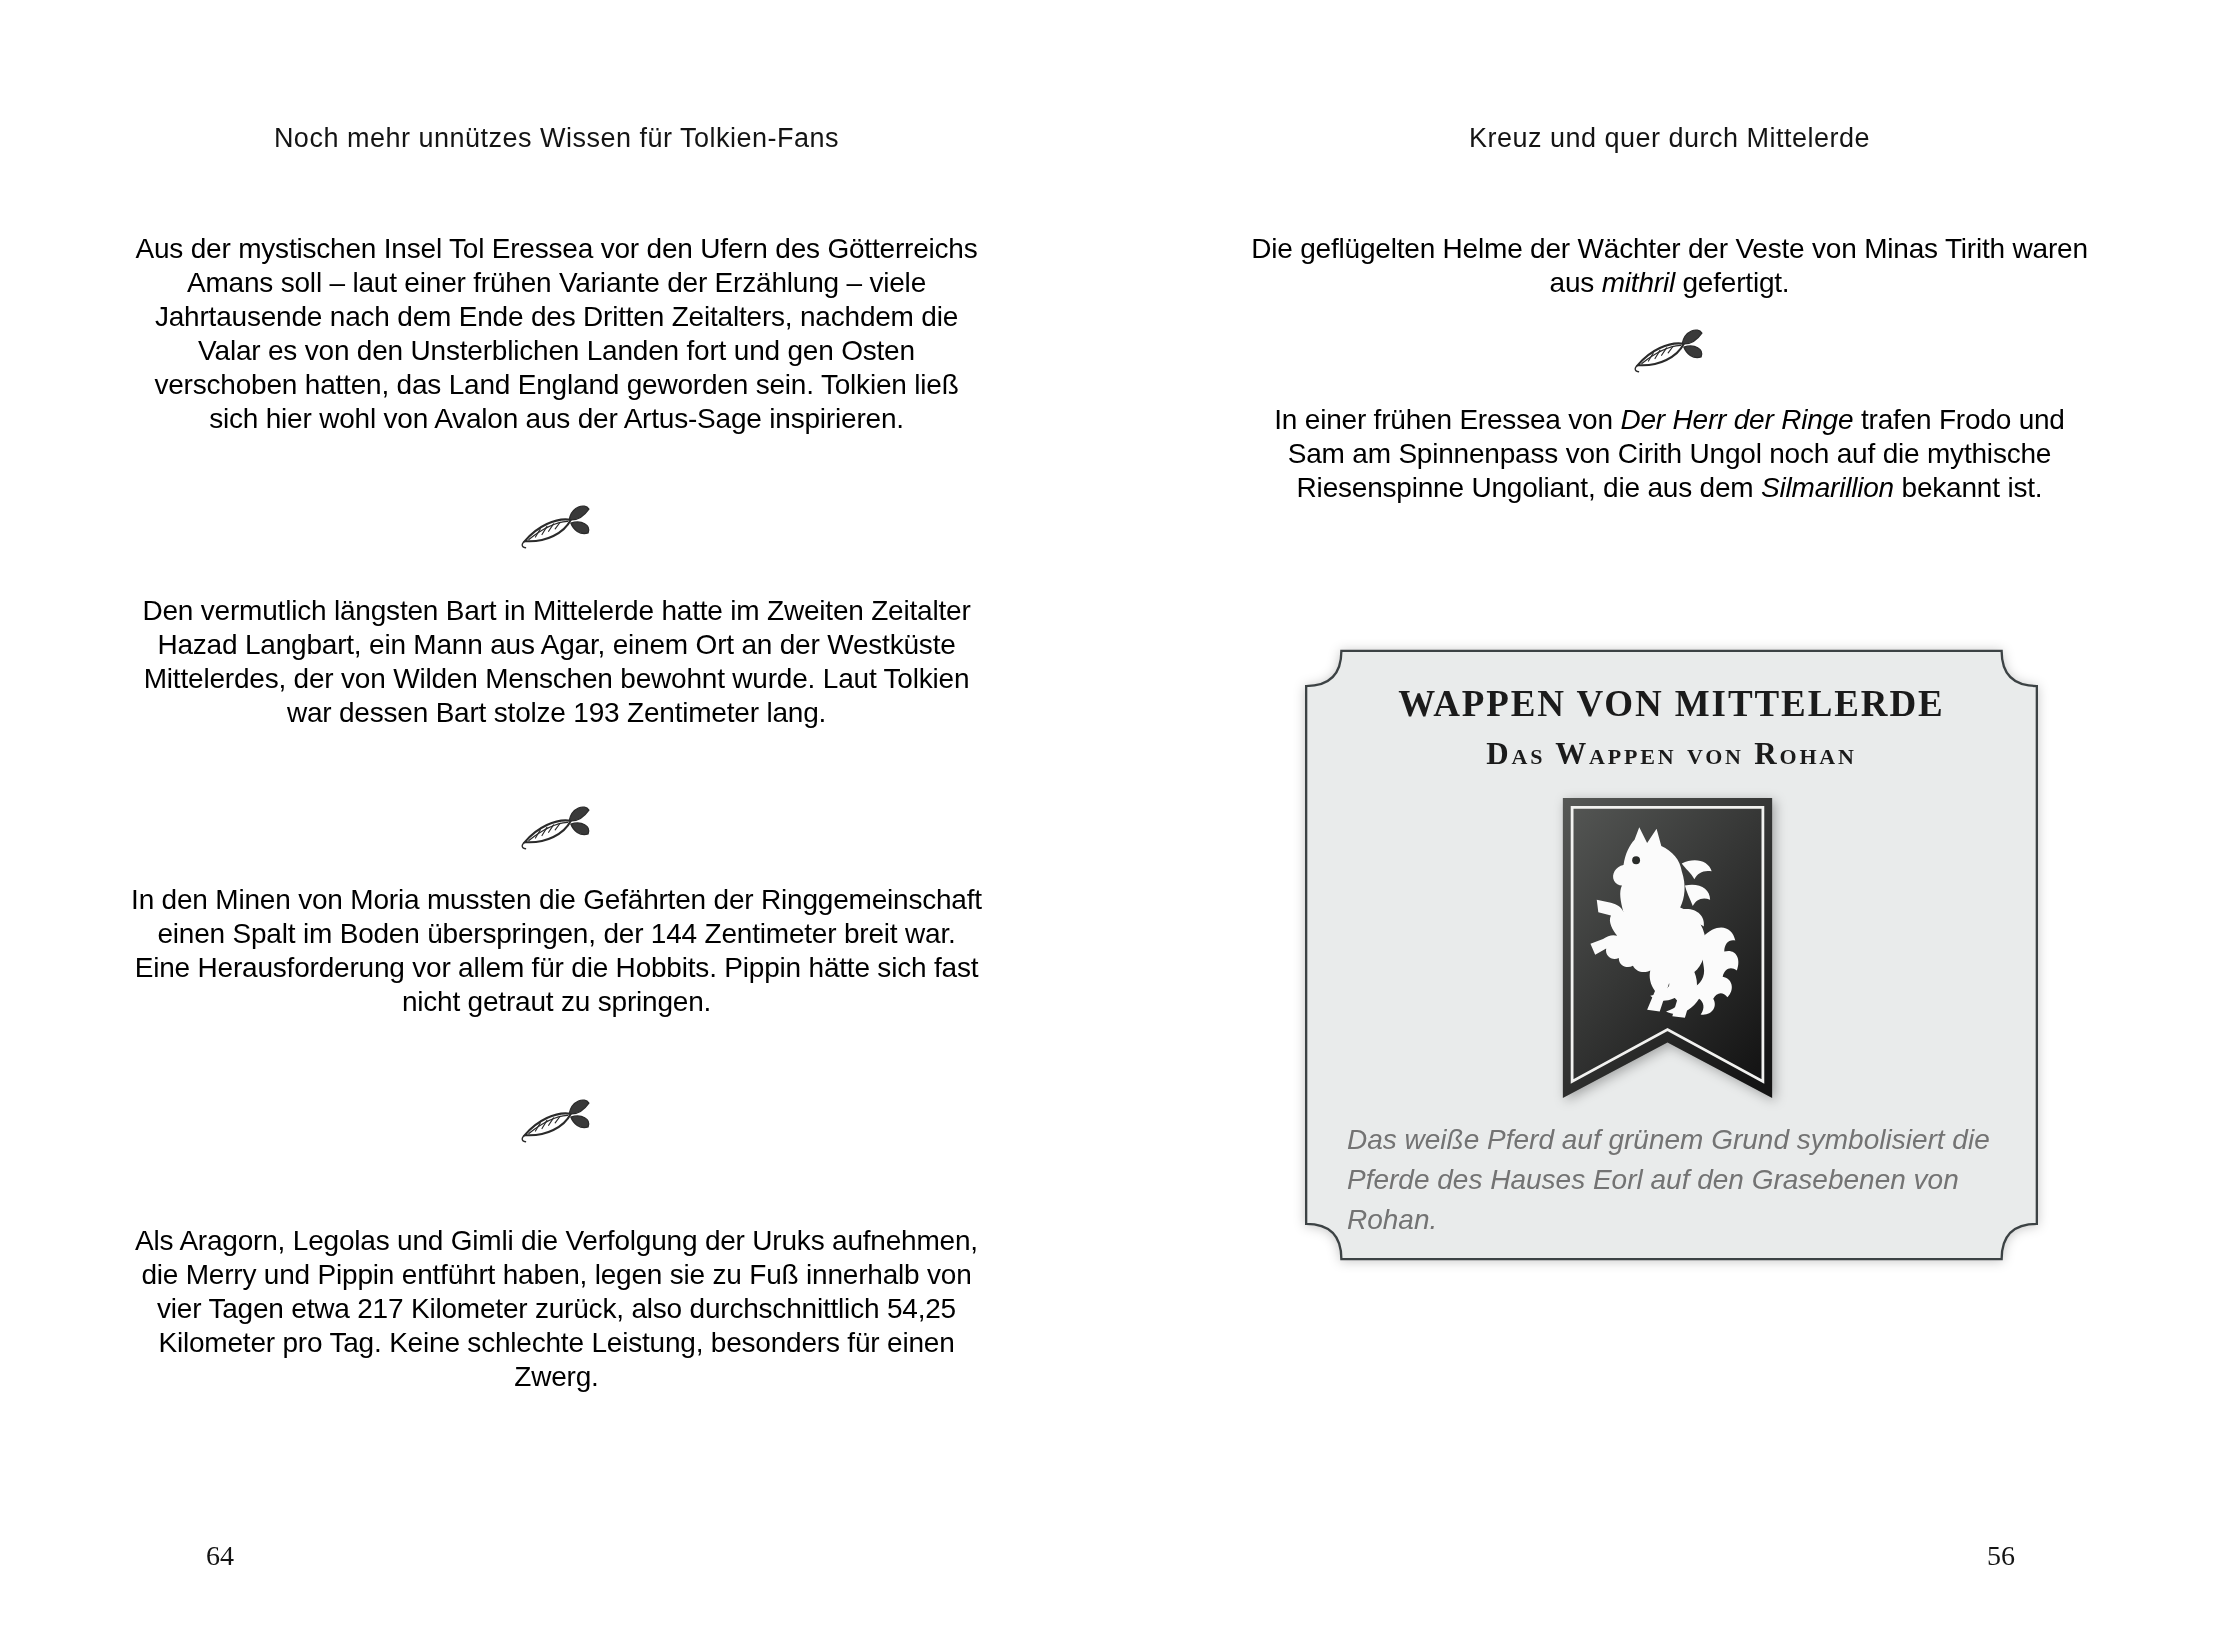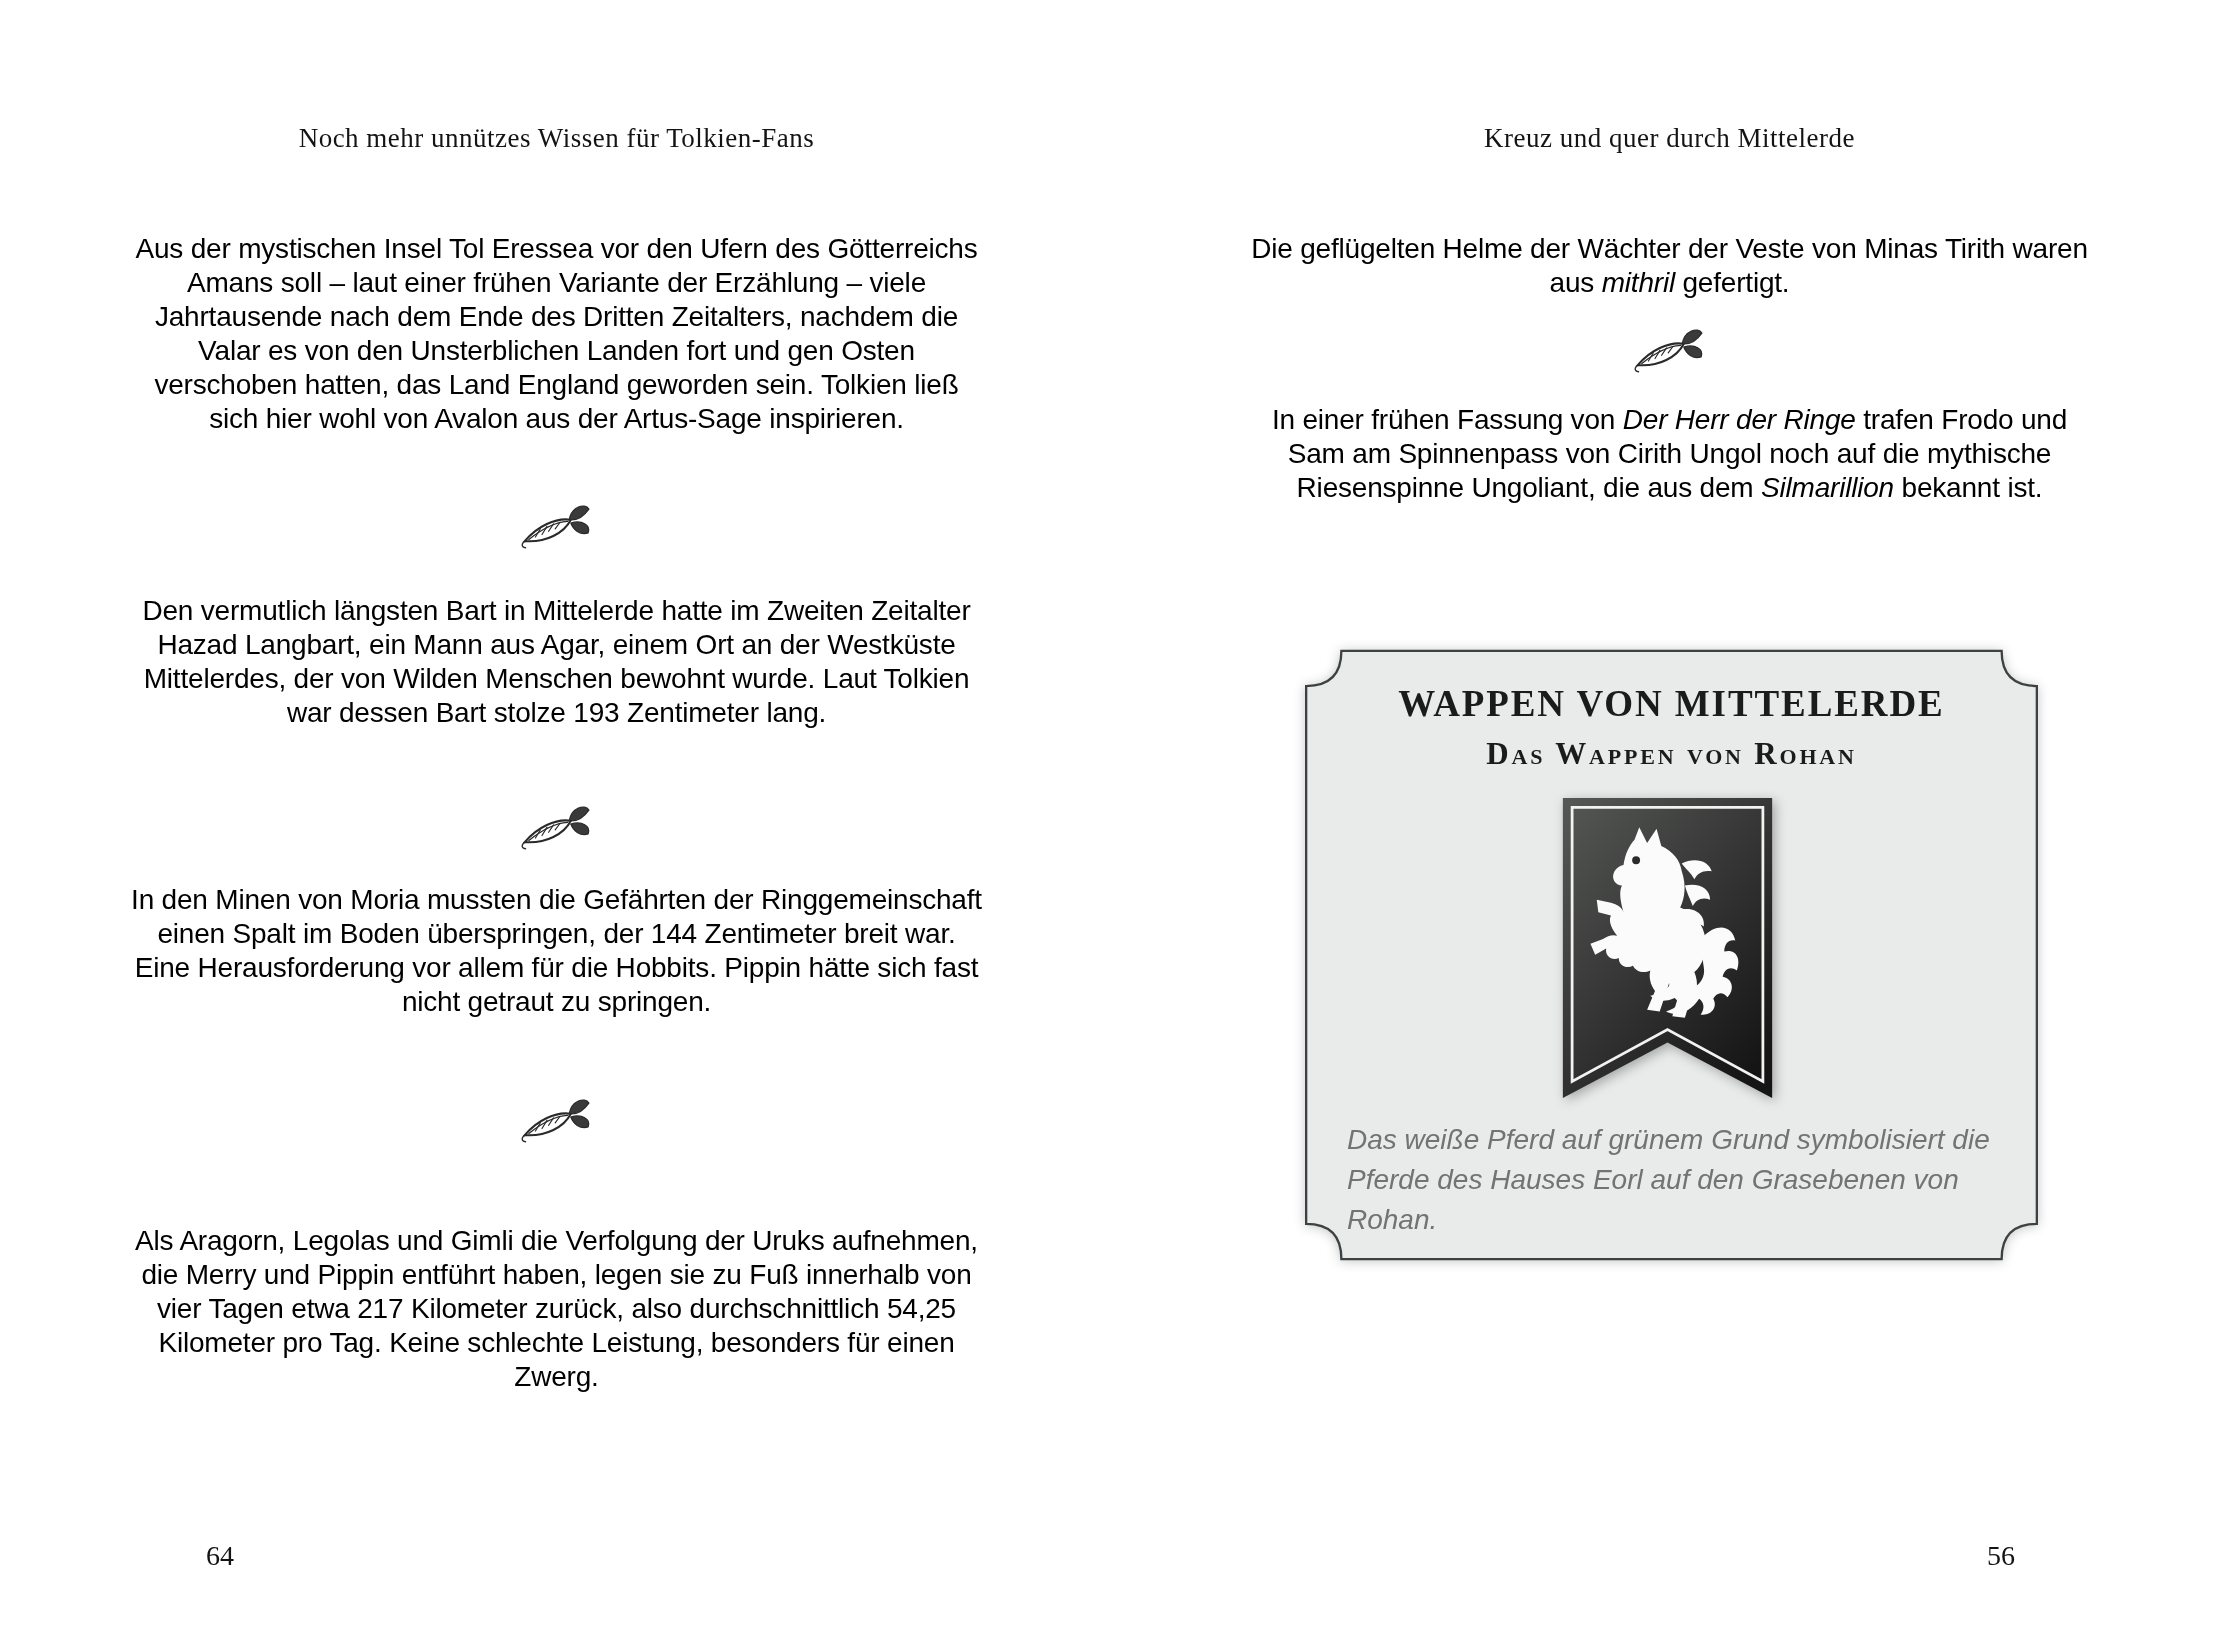--- a/index.html
+++ b/index.html
@@ -1,19 +1,19 @@
 <!DOCTYPE html>
 <html style="font-size:15px"><head>
 <meta charset="utf-8">
 <style>
   html,body{margin:0;padding:0;background:#ffffff;}
   .canvas{position:relative;width:2226px;height:1648px;background:#ffffff;overflow:hidden;
           font-family:"Liberation Sans",sans-serif;color:#1c1c1c;}
   .abs{position:absolute;}
-  .running-head{font-family:Liberation Serif, serif;font-size:27px;letter-spacing:0.5px;
+  .running-head{font-family:Liberation Sans, sans-serif;font-size:27px;letter-spacing:0.5px;
                 color:#141414;text-align:center;width:853px;}
   .body-para{width:853px;text-align:center;font-size:28px;line-height:34px;
              letter-spacing:-0.2px;color:#000000;}
   .body-para i{font-style:italic;}
   .ornament{width:74px;height:58px;}
   .pagenum{font-family:"Liberation Serif",serif;font-size:28px;color:#141414;}
   .crest-panel{width:735px;height:612px;}
   .crest-border{position:absolute;left:0;top:0;filter:drop-shadow(0 1.9px 5.6px rgba(0,0,0,0.22));}
   .crest-title{position:absolute;left:0;top:33px;width:735px;text-align:center;
                font-family:"Liberation Serif",serif;font-weight:600;font-size:37px;
@@ -73,21 +73,21 @@
 
   <div class="abs" style="left:1113px;top:0;width:1113px;height:1648px;">
     <div class="abs body-para" style="left:130px;top:232px;"><span>Die geflügelten Helme der Wächter der Veste von Minas Tirith waren aus </span><i>mithril</i><span> gefertigt.</span></div>
 
     <div class="abs running-head" style="left:130px;top:123px;">Kreuz und quer durch Mittelerde</div>
 
     <svg class="abs ornament" viewBox="0 0 90 70" style="left:519px;top:323px;">
         <use href="#orn"></use>
       </svg>
 
-    <div class="abs body-para" style="left:130px;top:403px;"><span>In einer frühen Fassung von </span><i>Der Herr der Ringe</i><span> trafen Frodo und Sam am Spinnenpass von Cirith Ungol noch auf die mythische Riesenspinne Ungoliant, die aus dem </span><i>Silmarillion</i><span> bekannt ist.</span></div>
+    <div class="abs body-para" style="left:130px;top:403px;"><span>In einer frühen Eressea von </span><i>Der Herr der Ringe</i><span> trafen Frodo und Sam am Spinnenpass von Cirith Ungol noch auf die mythische Riesenspinne Ungoliant, die aus dem </span><i>Silmarillion</i><span> bekannt ist.</span></div>
 
     <div class="abs crest-panel" style="left:191px;top:649px;">
       <svg class="crest-border" width="735" height="612" viewBox="0 0 792 660">
         <path d="M40,2 H752 Q752,40 790,40 V620 Q752,620 752,658 H40 Q40,620 2,620 V40 Q40,40 40,2 Z" stroke="#3c4244" stroke-width="2.5" fill="#e9ebeb"></path>
       </svg>
 
       <div class="crest-title">WAPPEN VON MITTELERDE</div>
       <div class="crest-subtitle">Das Wappen von Rohan</div>
 
       <svg class="banner" viewBox="0 0 230 330">

